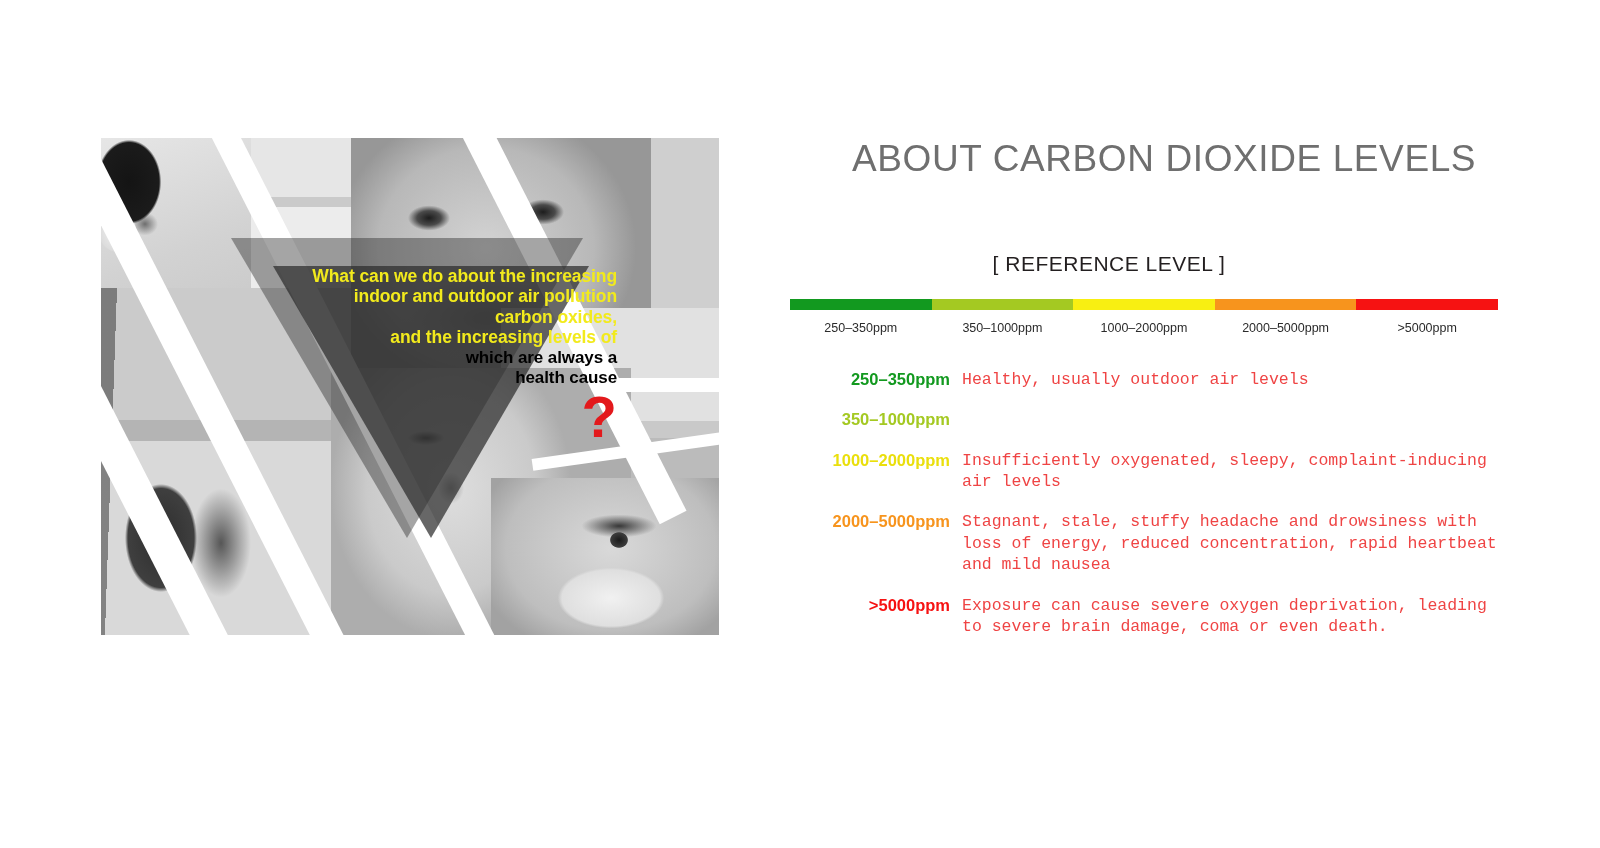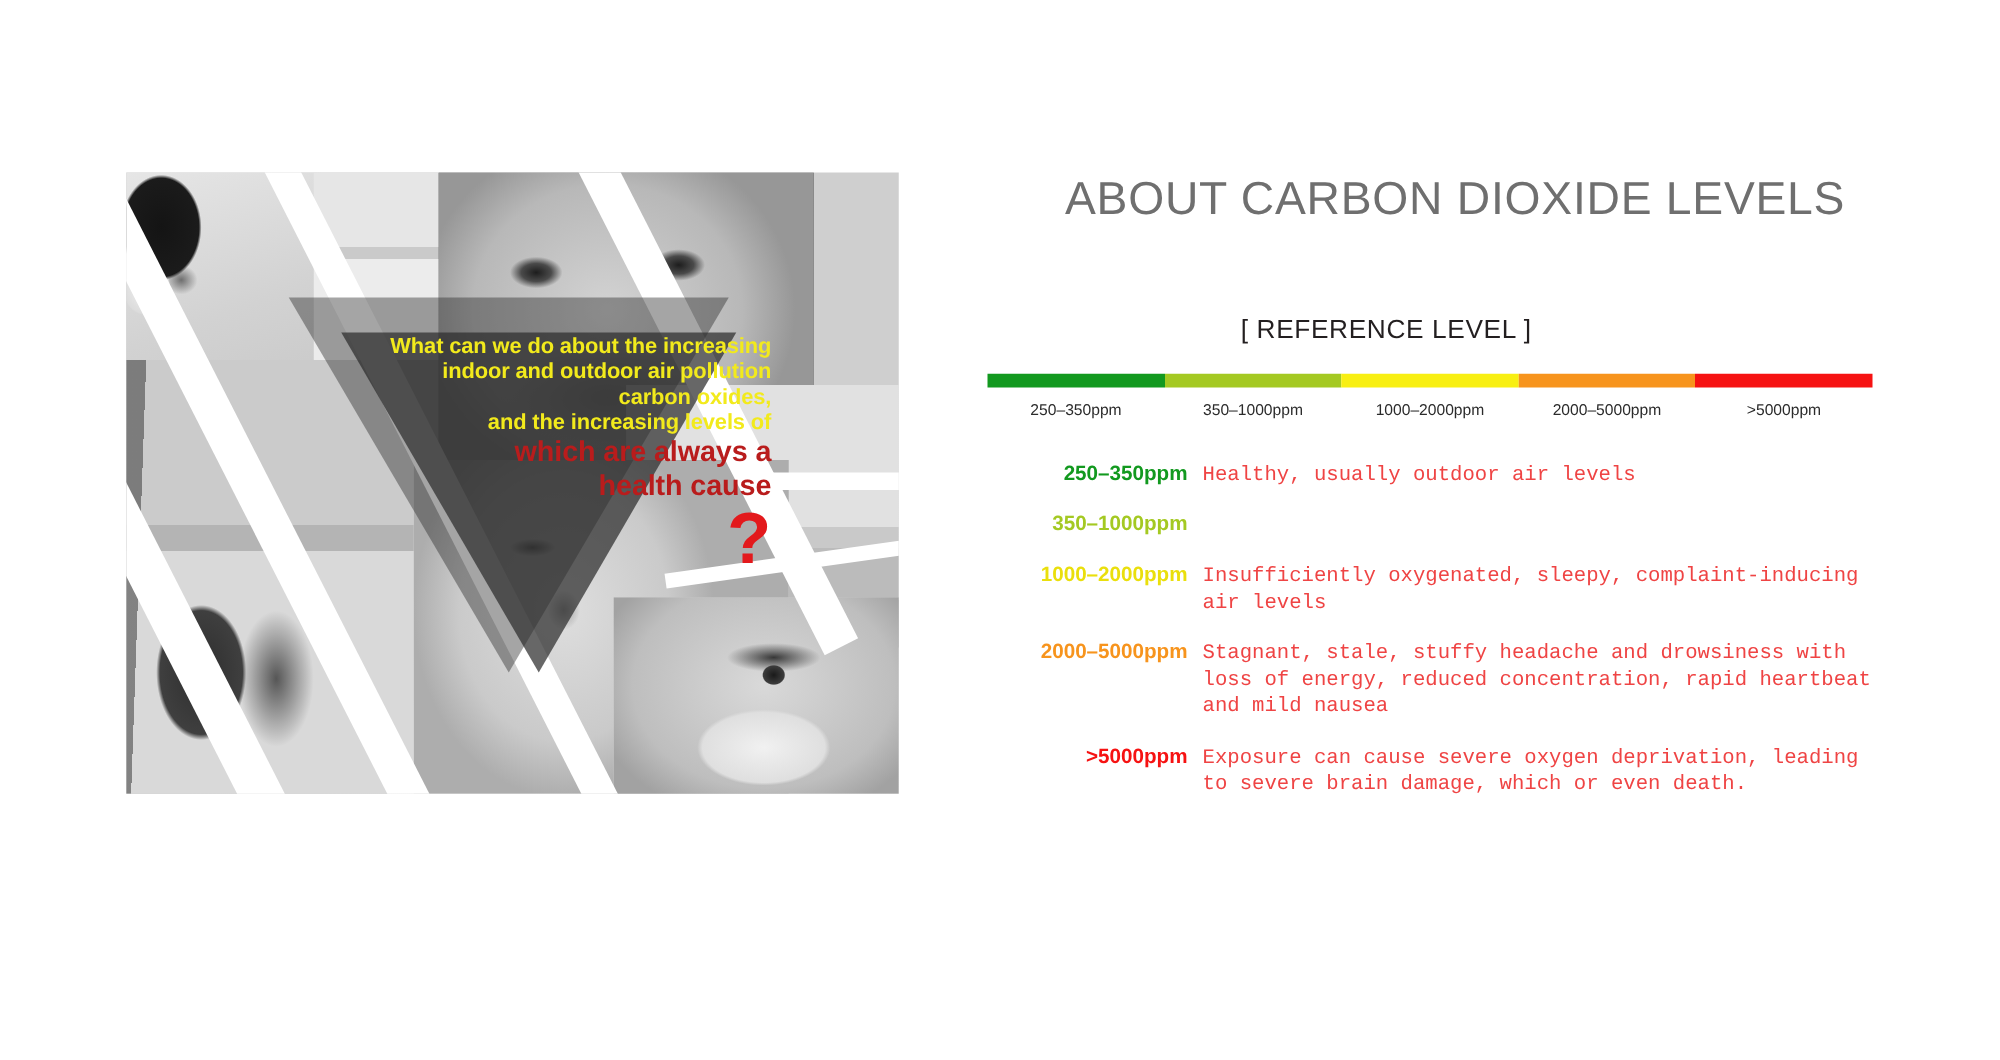--- a/index.html
+++ b/index.html
@@ -129,22 +129,22 @@
     margin-left: 36px;
   }
   .overlay-text .line-y {
     display: block;
     color: #f2ea1c;
     font-size: 17.5px;
     letter-spacing: -0.1px;
   }
   .overlay-text .line-w {
     display: block;
-    color: #b91c1c;
-    font-size: 23px;
+    color: #000000;
+    font-size: 17px;
     letter-spacing: -0.1px;
   }
   .overlay-qmark {
     display: block;
     margin-top: 2px;
     color: #e3191c;
     font-size: 58px;
     font-weight: bold;
     line-height: .92;
     font-family: "Liberation Sans", sans-serif;
@@ -293,18 +293,18 @@
         <div class="ref-row">
           <div class="ref-range" style="color: rgb(234, 223, 12);">1000–2000ppm</div>
           <div class="ref-desc">Insufficiently oxygenated, sleepy, complaint-inducing air levels</div>
         </div>
         <div class="ref-row">
           <div class="ref-range" style="color: rgb(247, 148, 29);">2000–5000ppm</div>
           <div class="ref-desc">Stagnant, stale, stuffy headache and drowsiness with loss of energy, reduced concentration, rapid heartbeat and mild nausea</div>
         </div>
         <div class="ref-row">
           <div class="ref-range" style="color: rgb(246, 18, 18);">&gt;5000ppm</div>
-          <div class="ref-desc">Exposure can cause severe oxygen deprivation, leading to severe brain damage, which or even death.</div>
+          <div class="ref-desc">Exposure can cause severe oxygen deprivation, leading to severe brain damage, coma or even death.</div>
         </div>
       </div>
 
   </div>
 </div>
 
 </body></html>

